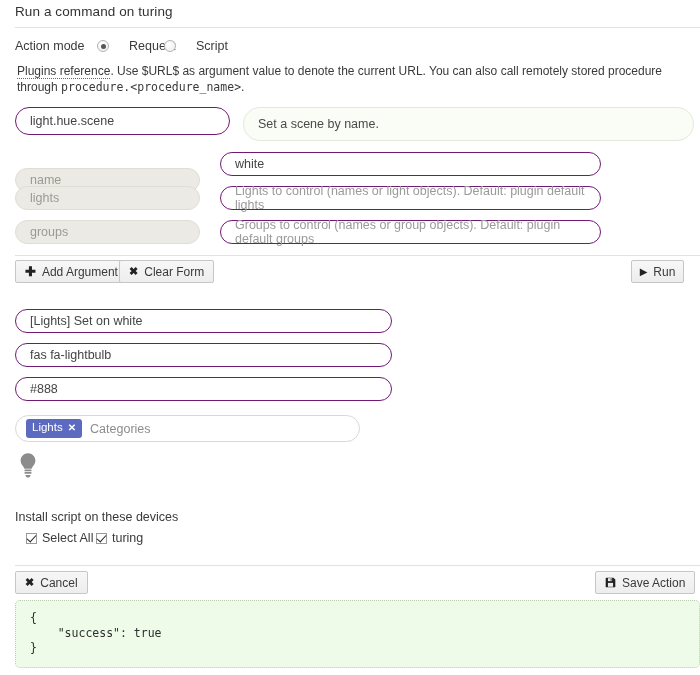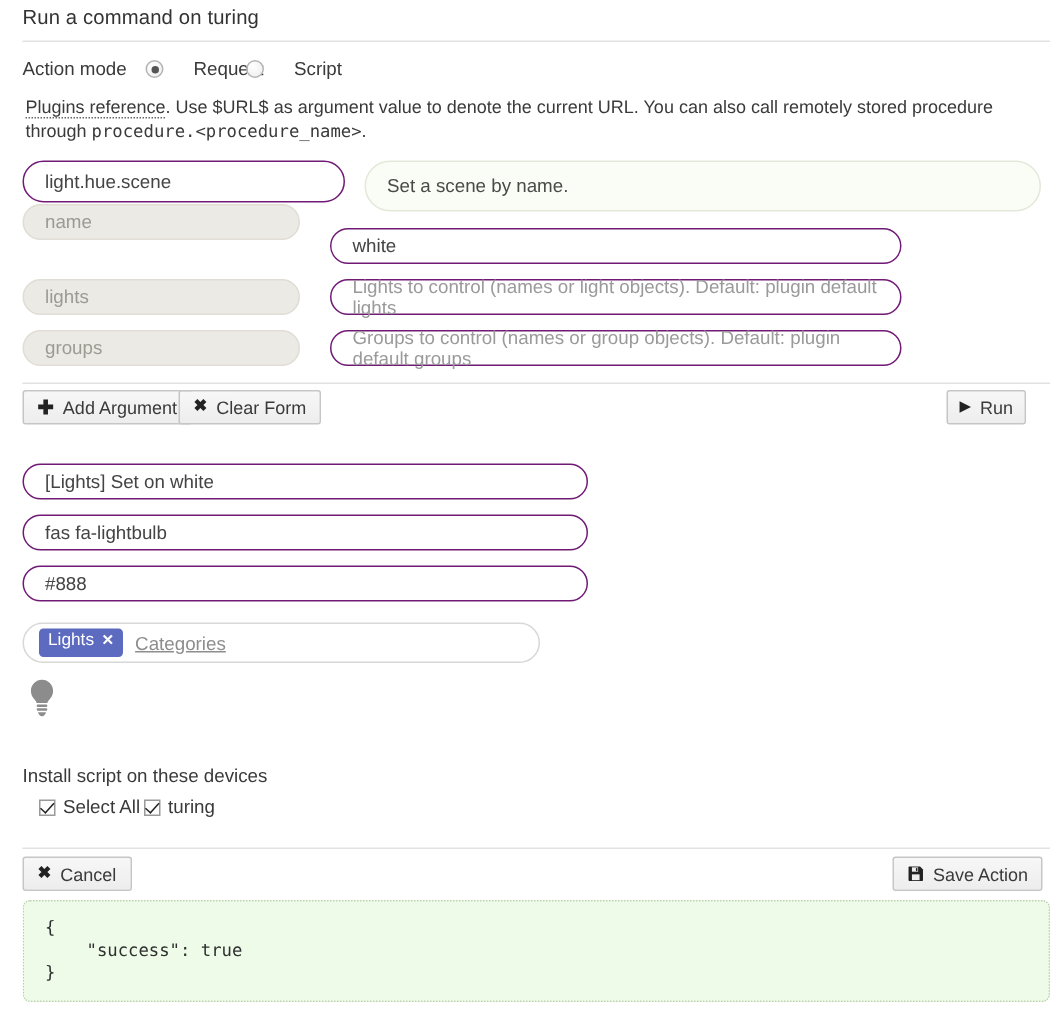--- a/index.html
+++ b/index.html
@@ -161,21 +161,21 @@
     color: #ffffff;
     font-size: 11.5px;
     border-radius: 3px;
     padding: 3px 6px 4px 6px;
     display: inline-flex;
     align-items: center;
     gap: 5px;
     line-height: 1;
   }
   .tag .tag-x { font-size: 10px; font-weight: bold; cursor: pointer; }
-  .tagfield .tag-placeholder { color: #8d8d8d; font-size: 12.5px; text-decoration: underline; }
+  .tagfield .tag-placeholder { color: #8d8d8d; font-size: 12.5px; }
 
   
   .icon-preview {
     position: absolute;
     left: 17px; top: 452px;
     width: 22px; height: 28px;
     color: #8c8c8c;
   }
 
   
@@ -249,21 +249,21 @@
   <div class="radio-wrap" style="left:164px; top:39px;">
     <span class="radio"></span>
     <span class="radio-label">Script</span>
   </div>
 
   <div class="help"><span class="ref">Plugins reference</span><span>. Use $URL$ as argument value to denote the current URL. You can also call remotely stored procedure through </span><span class="mono">procedure.&lt;procedure_name&gt;</span><span>.</span></div>
 
   <div class="pill" style="left:15px; top:107px; width:215px; height:28px;">light.hue.scene</div>
   <div class="pill desc" style="left:243px; top:107px; width:451px; height:34px;">Set a scene by name.</div>
 
-  <div class="pill argname" style="left:15px; top:136px; width:185px; height:24px;">name</div>
+  <div class="pill argname" style="left:15px; top:168px; width:185px; height:24px;">name</div>
   <div class="pill" style="left:220px; top:152px; width:381px; height:24px;">white</div>
 
   <div class="pill argname" style="left:15px; top:186px; width:185px; height:24px;">lights</div>
   <div class="pill placeholder" style="left:220px; top:186px; width:381px; height:24px;">Lights to control (names or light objects). Default: plugin default lights</div>
 
   <div class="pill argname" style="left:15px; top:220px; width:185px; height:24px;">groups</div>
   <div class="pill placeholder" style="left:220px; top:220px; width:381px; height:24px;">Groups to control (names or group objects). Default: plugin default groups</div>
 
   <div class="hr hr-args"></div>
 

